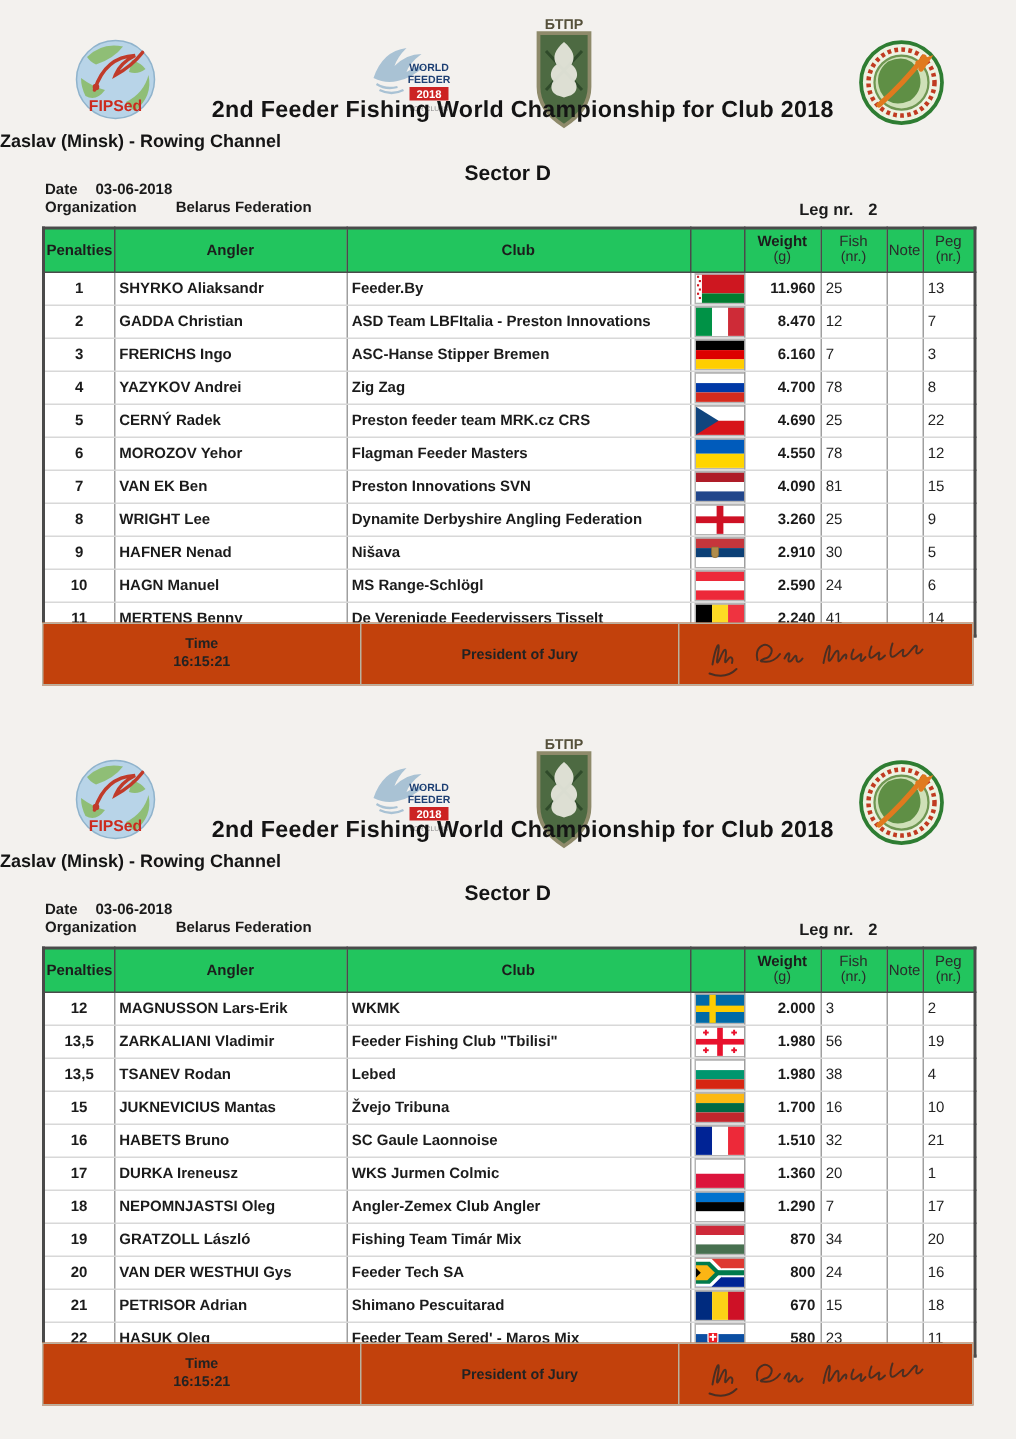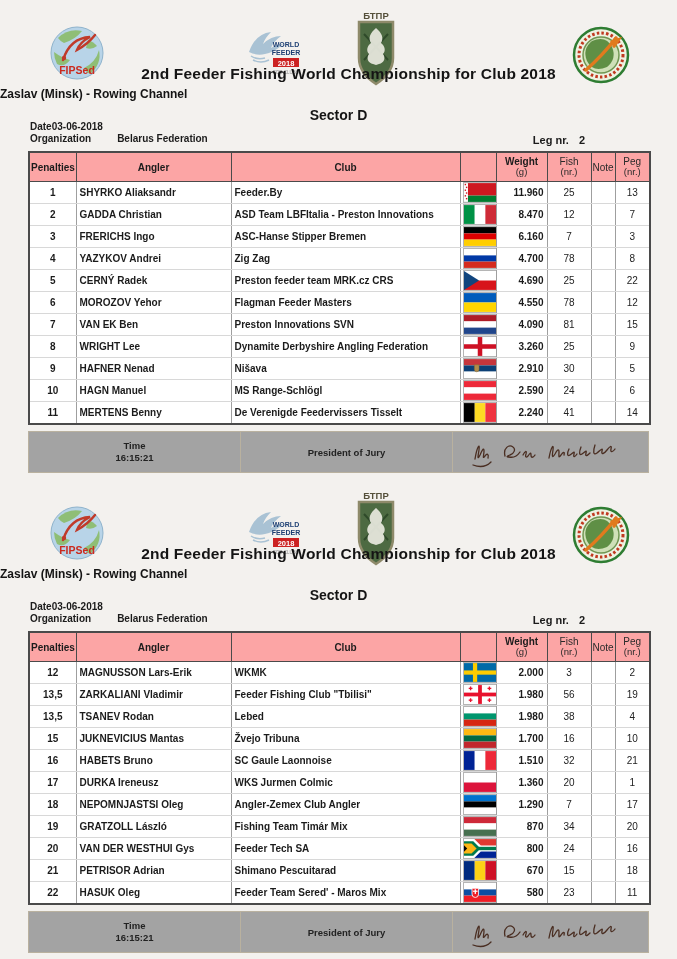--- a/index.html
+++ b/index.html
@@ -25,33 +25,33 @@
     font-size:15.5px;font-weight:bold;letter-spacing:0.2px;color:#141414;margin-left:10px;}
   .subtitle{position:absolute;left:0;top:87px;width:677px;
     font-size:12px;font-weight:bold;color:#141414;}
   .sector{position:absolute;left:0;top:107px;width:677px;text-align:center;
     font-size:14px;font-weight:bold;color:#141414;}
 
   .meta{position:absolute;left:30px;top:121px;width:620px;font-size:10px;font-weight:bold;}
   .meta .row1{position:absolute;left:0;top:0;}
   .meta .row2{position:absolute;left:0;top:12px;}
   .meta .lbl{display:inline-block;text-align:center;}
-  .meta .val{display:inline-block;}
+  .meta .val{display:inline-block;margin-left:12px;}
   .meta .row2 .val{margin-left:26px;}
   .leg{position:absolute;right:65px;top:13px;font-size:11px;font-weight:bold;}
   .leg .leg-val{margin-left:10px;}
 
   table.results{
     position:absolute;left:28px;top:151px;width:621px;
     border-collapse:collapse;table-layout:fixed;
     font-size:10px;background:#ffffff;
     border:2px solid #4a4a4a;
   }
   table.results th{
-    background:#fca5a5;
+    background:#22c55e;
     border:1px solid #4a4a4a;
     font-size:10px;line-height:1.1;
     padding:2px 1px;height:24px;
     color:#1c1c1c;vertical-align:middle;
   }
   th .hdr-main{display:block;font-weight:bold;}
   th .hdr-main.normal{font-weight:normal;color:#2a2a2a;}
   th .hdr-unit{display:block;font-weight:normal;color:#2a2a2a;font-size:9.5px;}
   table.results td{
     height:21px;padding:0 3px;
@@ -59,25 +59,25 @@
     border-top:1px solid #d8d8d8;border-bottom:1px solid #d8d8d8;
     vertical-align:middle;white-space:nowrap;overflow:hidden;
   }
   td.td-pen{text-align:center;font-weight:bold;}
   td.td-angler{font-weight:bold;padding-left:8px;}
   td.td-club{font-weight:bold;padding-left:8px;}
   td.td-flag{text-align:center;padding:0;}
   td.td-flag .flag{display:inline-block;line-height:0;vertical-align:middle;
     box-shadow:0 0 0 1px #b5b5b5;}
   td.td-weight{text-align:right;font-weight:bold;}
-  td.td-fish,td.td-peg{text-align:center;color:#222;}
+  td.td-fish,td.td-peg{color:#222;}
 
   .footerbar{
-    position:absolute;left:28px;top:431px;width:619px;height:40px;
-    display:flex;background:#a3a3a3;border:1px solid #b9b19f;
+    position:absolute;left:28px;top:415px;width:619px;height:40px;
+    display:flex;background:#c2410c;border:1px solid #b9b19f;
     font-size:9.5px;font-weight:bold;color:#222;
   }
   .fcell{display:flex;flex-direction:column;align-items:center;justify-content:center;}
   .fcell.time{flex:0 0 211px;border-right:1px solid #b9b19f;line-height:1.25;}
   .fcell.pres{flex:0 0 211px;border-right:1px solid #b9b19f;}
   .fcell.sig{flex:1 1 auto;}
   .fcell.sig svg{display:block;}
 </style>
 </head>
 <body>

